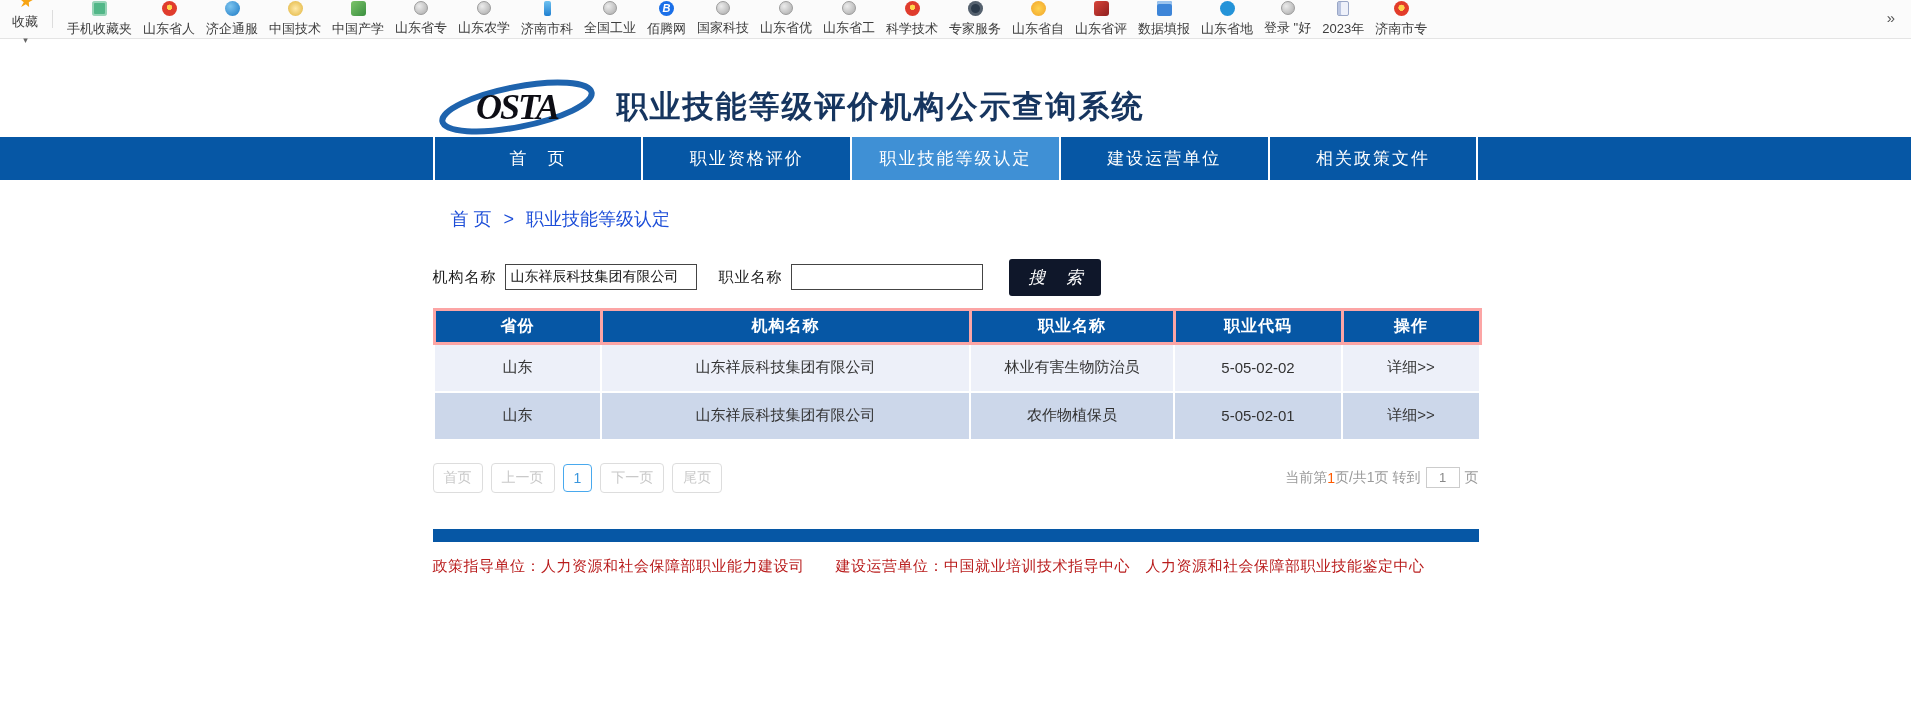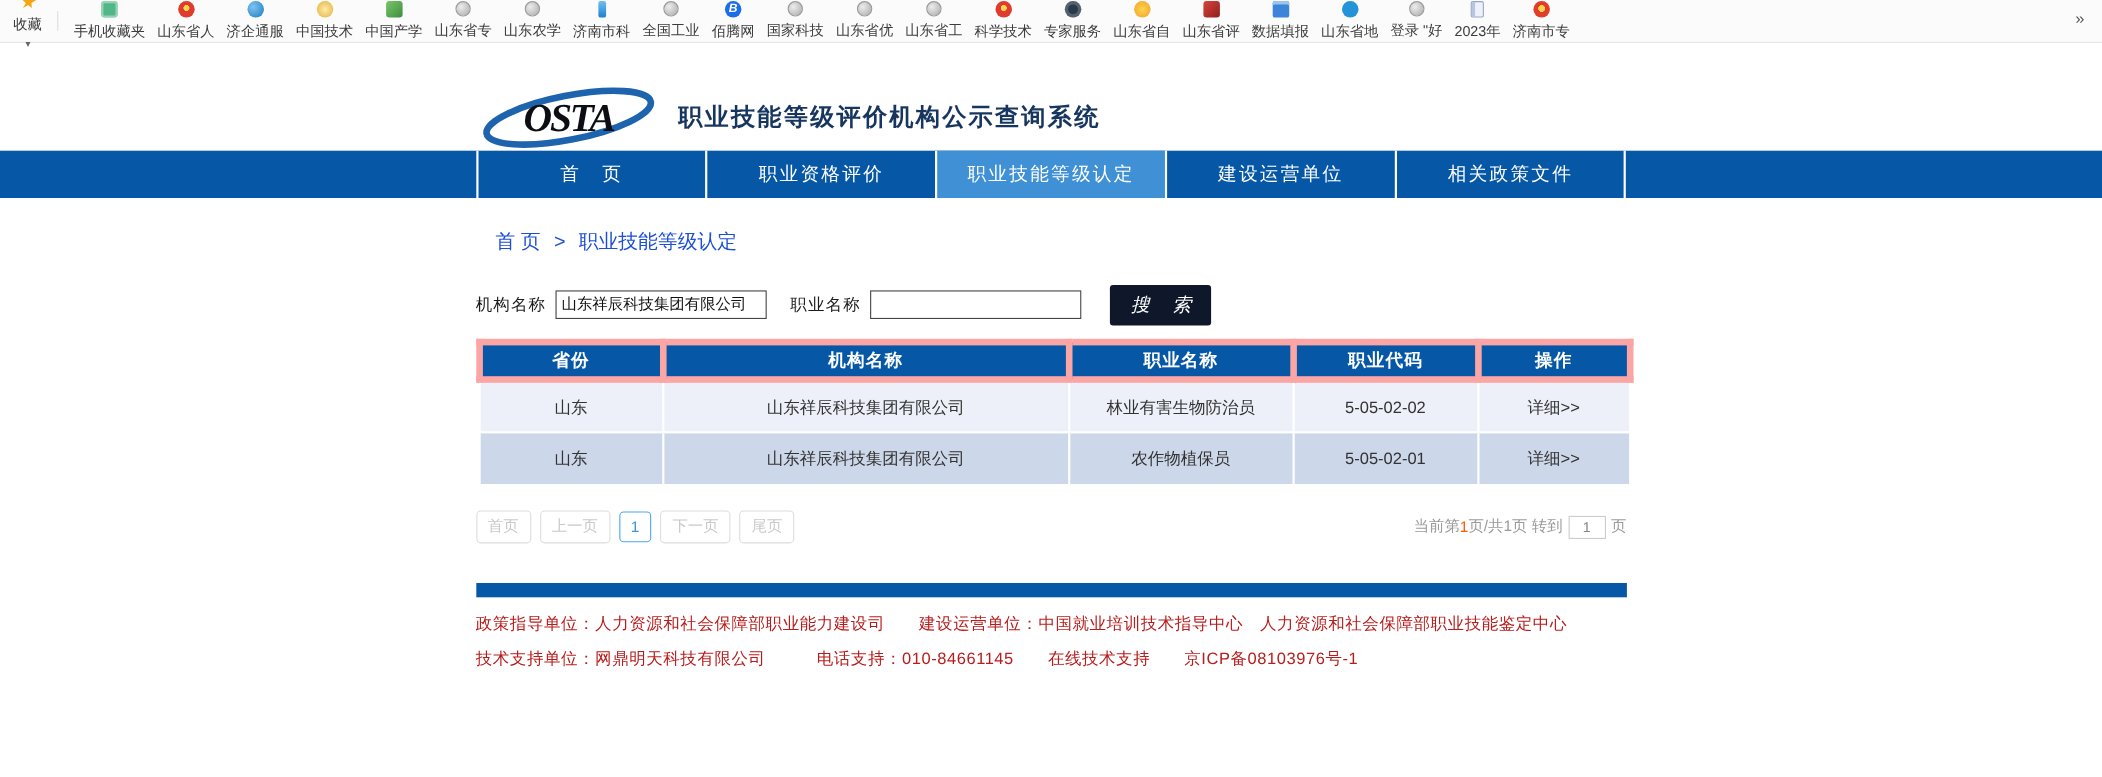--- a/index.html
+++ b/index.html
@@ -35,21 +35,21 @@
   .ic-sun-yellow { background:radial-gradient(circle,#ffd24d,#f0a32a); border-radius:50%; }
   .ic-diamond-red { background:linear-gradient(135deg,#d8453a,#8f1f1f); border-radius:3px; }
   .ic-clipboard-blue { background:#3d85d8; border-radius:2px; box-shadow:inset 0 3px 0 #9cc4ee; }
   .ic-circle-blue { background:#2493d8; border-radius:50%; }
   .ic-notebook { background:#eef1fa; border:1px solid #9aa7c7; border-radius:2px;
     box-shadow:inset 3px 0 0 #b9c4e0; width:12px; height:15px; }
 
   
   .header { height:98px; display:flex; align-items:flex-end; }
   .header-inner { width:1046px; margin:0 auto; display:flex; align-items:center; gap:16px; }
-  .site-title { font-size:22px; font-weight:bold; color:#16355f; letter-spacing:2px; }
+  .site-title { font-size:31px; font-weight:bold; color:#16355f; letter-spacing:2px; }
 
   
   .navbar { height:43px; background:#0657a5; }
   .nav-inner { width:1046px; margin:0 auto; display:flex; height:100%; }
   .nav-item { flex:1; display:flex; align-items:center; justify-content:center; color:#fff;
     font-size:17px; letter-spacing:2px; border-left:2px solid #fff; cursor:pointer; }
   .nav-item:last-child { border-right:2px solid #fff; }
   .nav-item.active { background:#3f90d5; }
 
   
@@ -63,21 +63,21 @@
     font-size:14px; color:#111; font-family:"Liberation Sans",sans-serif; }
   .lbl2 { margin-left:22px; }
   .search-btn { margin-left:26px; width:92px; height:37px; background:#0f172a; color:#fff;
     border:none; border-radius:3px; font-size:17px; letter-spacing:8px; padding-left:10px;
     cursor:pointer; font-family:"Liberation Sans",sans-serif;font-style:italic; }
 
   
   table.results { margin-top:12px; width:1046px; border-collapse:collapse; table-layout:fixed; }
   col.c0{width:167px} col.c1{width:369px} col.c2{width:204px} col.c3{width:168px} col.c4{width:138px}
   .results th { background:#0657a5; color:#fff; height:34px; font-size:16px; font-weight:bold;
-    border:6px solid #fca5a5; letter-spacing:1px; }
+    border:3px solid #fca5a5; letter-spacing:1px; }
   .results td { height:48px; text-align:center; font-size:15px; color:#333; border:2px solid #fff; }
   .results tr.odd td { background:#edf0f9; }
   .results tr.even td { background:#ccd7ea; }
   .detail-link { cursor:pointer; }
 
   
   .pager { margin-top:22px; display:flex; align-items:center; }
   .pbtn { border:1px solid #ddd; color:#c9c9c9; background:#fff; border-radius:4px;
     padding:5px 10px; margin-right:8px; font-size:14px; cursor:pointer;
     font-family:"Liberation Sans",sans-serif; }
@@ -277,16 +277,15 @@
       <span class="page-num-hl">1</span>
       <span>页/共1页 转到</span>
       <input class="goto-input" type="text" value="1" style="">
       <span>页</span>
     </div>
   </div>
 
   <div class="footer-bar"></div>
 
   <div class="footer-text">政策指导单位：人力资源和社会保障部职业能力建设司　　建设运营单位：中国就业培训技术指导中心　人力资源和社会保障部职业技能鉴定中心</div>
-  <div class="footer-text">技术支持单位：网鼎明天科技有限公司　　　电话支持：010-84661145　　在线技术支持　　京ICP备08103976号-1</div>
 
 
 </div>
 
 </body></html>

